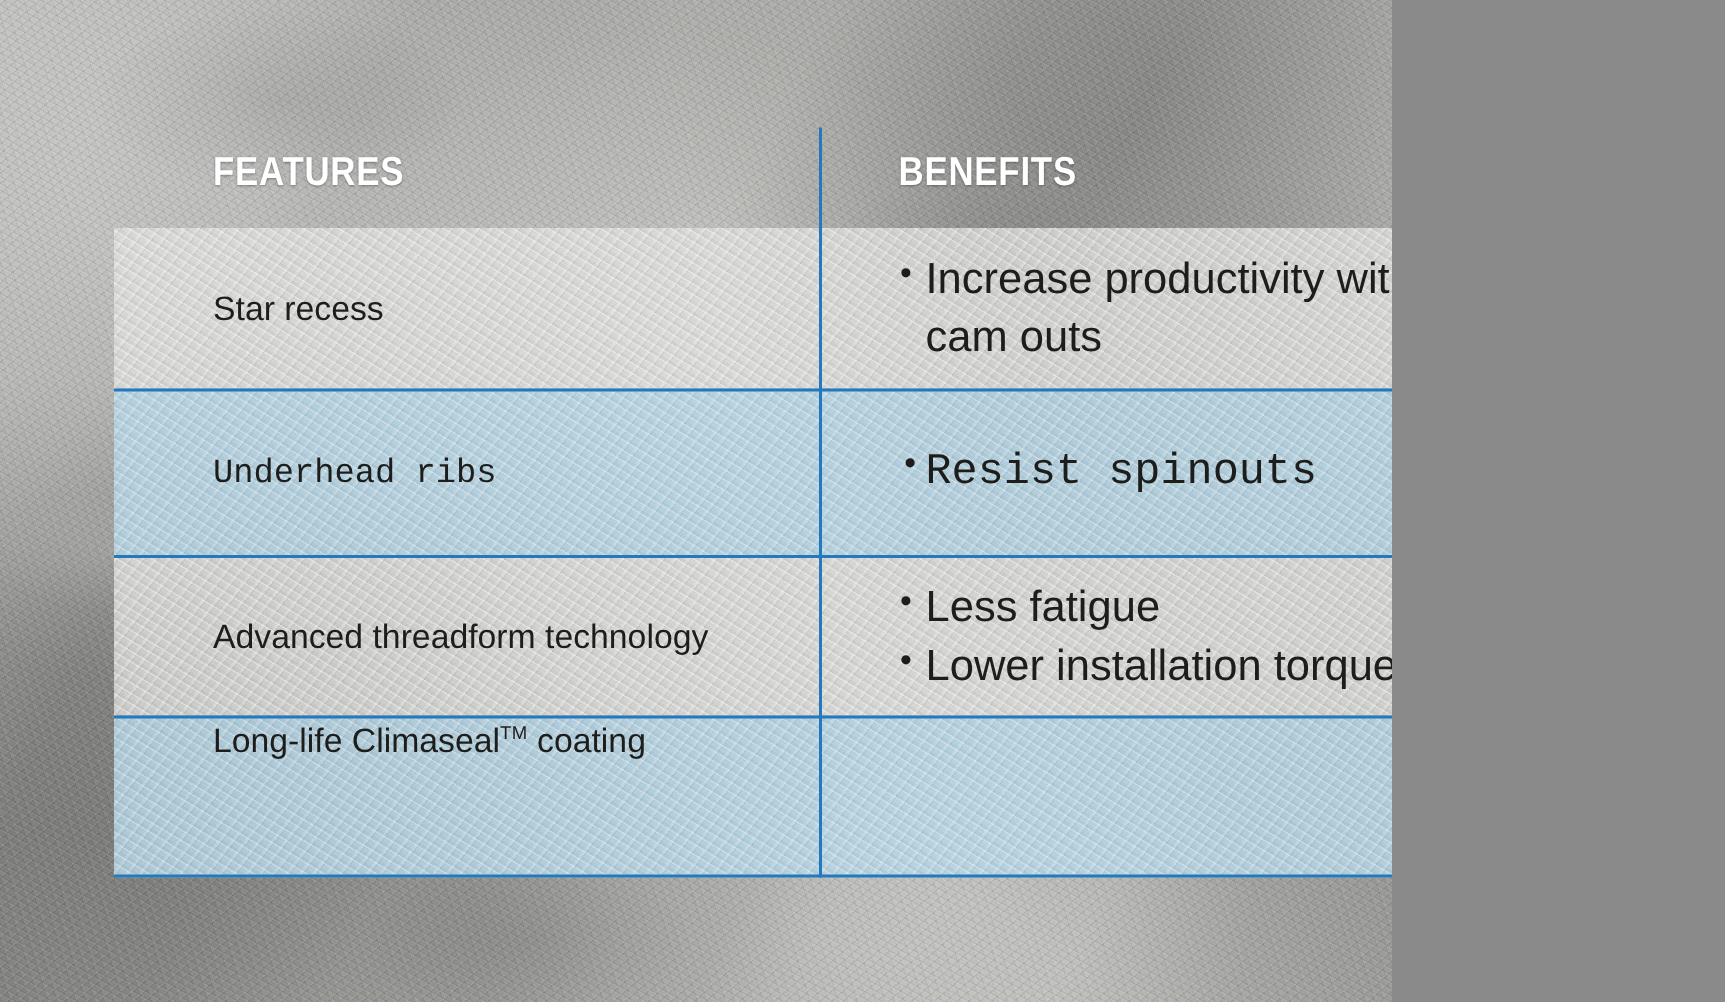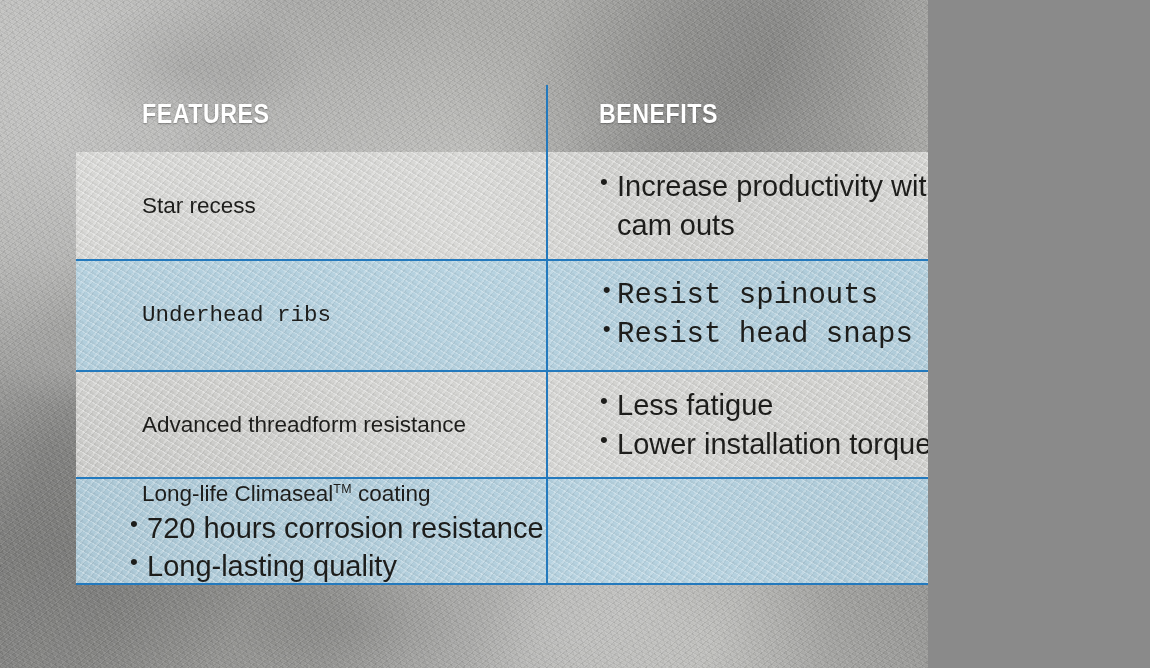--- a/index.html
+++ b/index.html
@@ -188,43 +188,36 @@
       </div>
     </div>
 
     <div class="row blue row-2">
       <div class="cell feature">
         <div class="feature-text">Underhead ribs</div>
       </div>
       <div class="cell benefit">
         <ul class="benefit-list">
           <li>Resist spinouts</li>
-          <li>Resist head snaps</li>
         </ul>
       </div>
     </div>
 
     <div class="row light row-3">
       <div class="cell feature">
-        <div class="feature-text">Advanced threadform resistance</div>
+        <div class="feature-text">Advanced threadform technology</div>
       </div>
       <div class="cell benefit">
         <ul class="benefit-list">
           <li>Less fatigue</li>
           <li>Lower installation torque</li>
         </ul>
       </div>
     </div>
 
     <div class="row blue row-4">
       <div class="cell feature">
         <div class="feature-text"><span>Long-life Climaseal</span><span class="tm">TM</span><span> coating</span></div>
       </div>
-      <div class="cell benefit">
-        <ul class="benefit-list">
-          <li>720 hours corrosion resistance</li>
-          <li>Long-lasting quality</li>
-        </ul>
-      </div>
     </div>
 
   </div>
 </div>
 
 </body></html>

